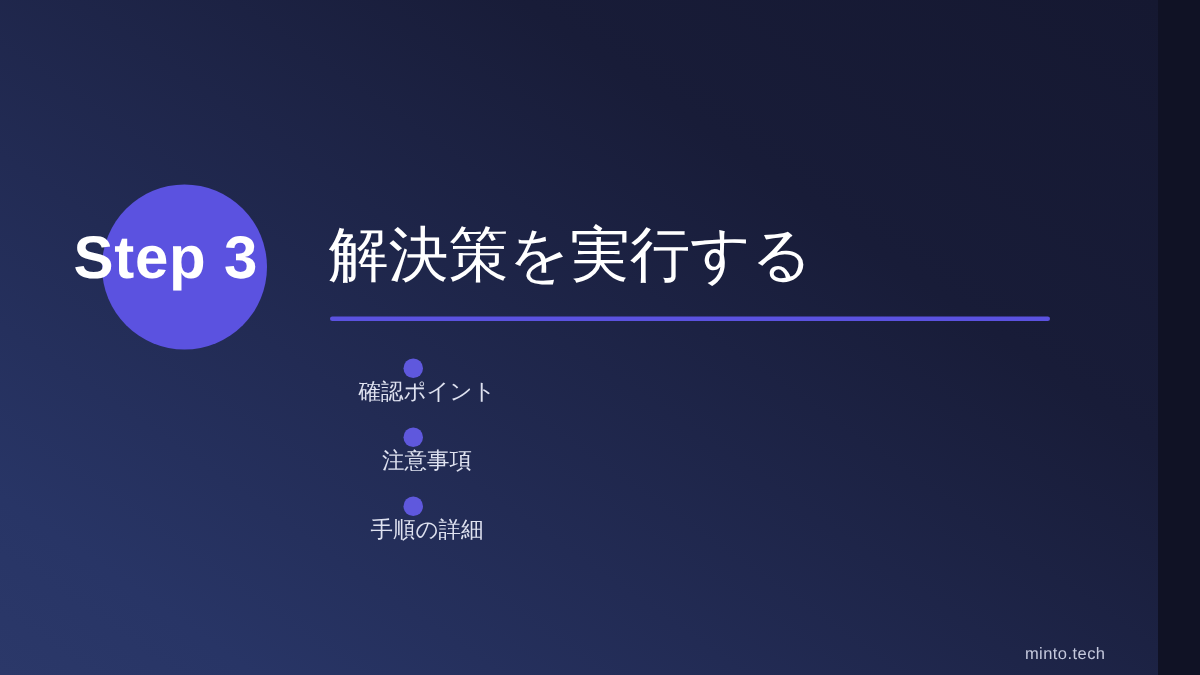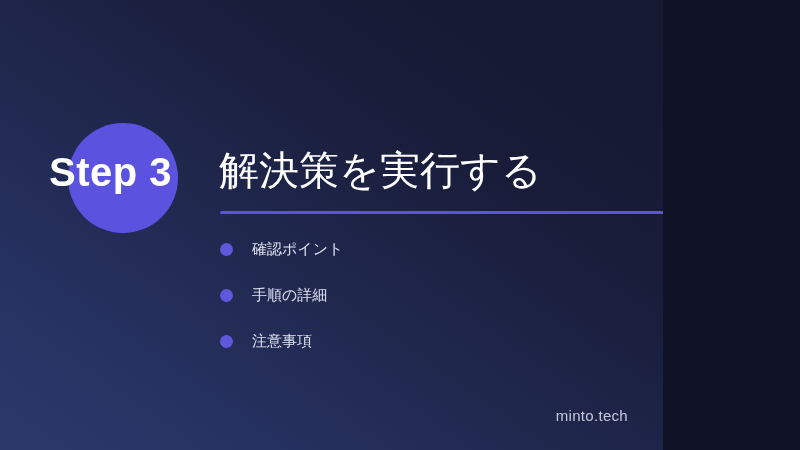--- a/index.html
+++ b/index.html
@@ -6,21 +6,21 @@
     margin: 0;
     padding: 0;
     background: #101225;
   }
   body {
     font-family: "Liberation Sans", "DejaVu Sans", sans-serif;
   }
 
   .slide {
     position: relative;
-    width: 663px;
+    width: 772px;
     height: 450px;
     overflow: hidden;
     background: linear-gradient(215deg, #151831 0%, #181c38 28%, #1e2murky 28%, #222b54 62%, #273364 85%, #2a3768 100%);
   }
   
   .slide {
     background: linear-gradient(215deg, #151831 0%, #181c38 30%, #222b54 65%, #283566 88%, #2b3869 100%);
   }
 
   .step-badge {
@@ -73,20 +73,21 @@
     margin: 0;
     padding: 0;
     list-style: none;
   }
 
   .bullet-item {
     display: flex;
     align-items: center;
     height: 20px;
     margin-bottom: 26px;
+    flex-direction: column;
   }
   .bullet-item:last-child {
     margin-bottom: 0;
   }
 
   .bullet-dot {
     width: 13px;
     height: 13px;
     border-radius: 50%;
     background: #5f58dd;
@@ -97,22 +98,22 @@
     margin-left: 19px;
     font-size: 15px;
     line-height: 20px;
     color: #dfe2f0;
     white-space: nowrap;
   }
 
   .footer-brand {
     position: absolute;
     right: 35px;
-    bottom: 24px;
-    font-size: 15px;
+    bottom: 4px;
+    font-size: 11px;
     line-height: 20px;
     color: #c5c9dd;
     letter-spacing: 0.3px;
     white-space: nowrap;
   }
 </style>
 </head>
 <body>
 
 <div class="slide">
@@ -125,23 +126,23 @@
 
   <div class="divider"></div>
 
   <ul class="bullet-list">
     <li class="bullet-item">
       <span class="bullet-dot"></span>
       <span class="bullet-text">確認ポイント</span>
     </li>
     <li class="bullet-item">
       <span class="bullet-dot"></span>
-      <span class="bullet-text">手順の詳細</span>
+      <span class="bullet-text">注意事項</span>
     </li>
     <li class="bullet-item">
       <span class="bullet-dot"></span>
-      <span class="bullet-text">注意事項</span>
+      <span class="bullet-text">手順の詳細</span>
     </li>
   </ul>
 
   <div class="footer-brand">minto.tech</div>
 
 </div>
 
 </body></html>

